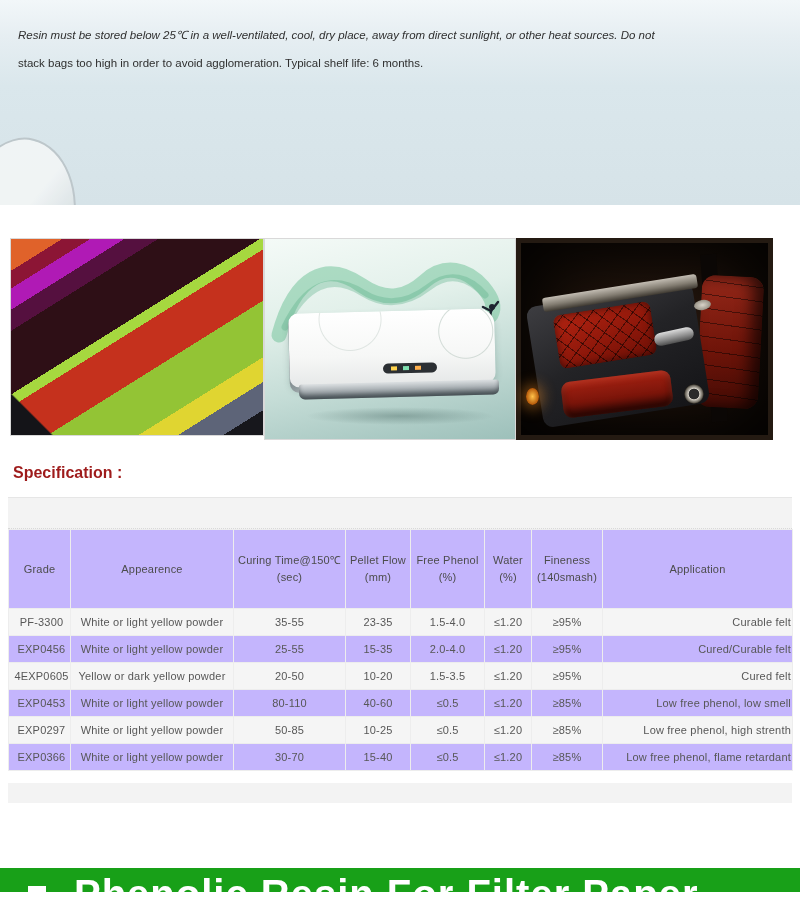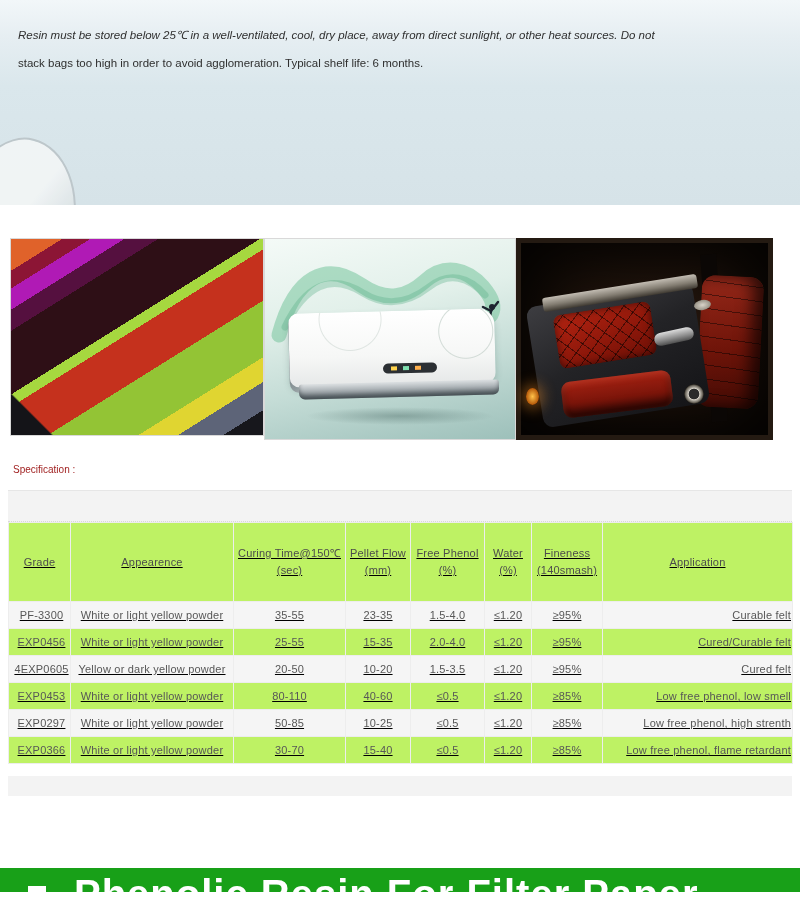--- a/index.html
+++ b/index.html
@@ -85,28 +85,28 @@
   .pillar{position:absolute;left:190px;top:16px;width:16px;height:168px;
     transform:rotate(-4deg);background:#0b0705;}
   .seat{position:absolute;right:12px;top:38px;width:62px;height:132px;
     transform:rotate(3deg);border-radius:14px;
     background:
       repeating-linear-gradient(5deg,rgba(0,0,0,.45) 0 1px,rgba(0,0,0,0) 1px 14px),
       linear-gradient(170deg,#97291a 0%,#6f1409 55%,#3f0a04 100%);
     box-shadow:inset -10px 0 16px rgba(0,0,0,.7);}
 
   
-  .spec-title{margin:24px 0 0 13px;font-size:10px;font-weight:400;color:#9e1b1b;}
+  .spec-title{margin:24px 0 0 13px;font-size:16px;font-weight:700;color:#9e1b1b;}
 
   
   .table-wrap{margin:15px 8px 0 8px;}
   .band{background:#f3f3f3;}
   .band.top{height:30px;border-top:1px solid #e6e6e6;border-bottom:1px dotted #d8d8d8;}
   .band.bottom{height:20px;margin-top:12px;}
-  table{border-collapse:collapse;table-layout:fixed;width:784px;background:#bef264;text-decoration:underline;}
+  table{border-collapse:collapse;table-layout:fixed;width:784px;background:#c4b5fd;}
   th,td{border:1px solid #ededed;font-weight:400;}
   th{height:76px;font-size:11px;color:#4c4c4c;text-align:center;line-height:17px;letter-spacing:.2px;}
   td{height:24px;font-size:11px;color:#575757;text-align:center;letter-spacing:.2px;}
   tbody tr:nth-child(odd) td{background:#f5f5f5;}
   td.c0{text-align:center;padding-left:5px;}
   td.c7{text-align:right;padding-left:10px;}
 
   
   .banner{position:absolute;left:0;top:868px;width:800px;height:24px;overflow:hidden;
     display:flex;align-items:flex-start;}

